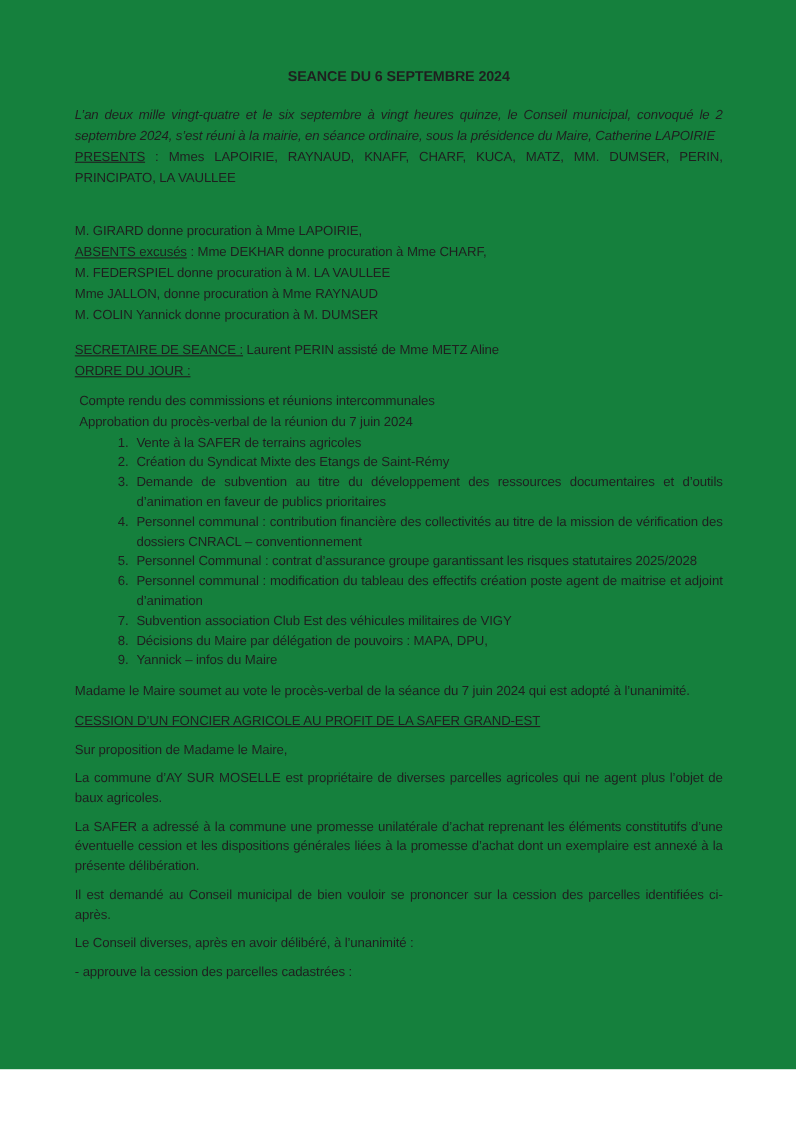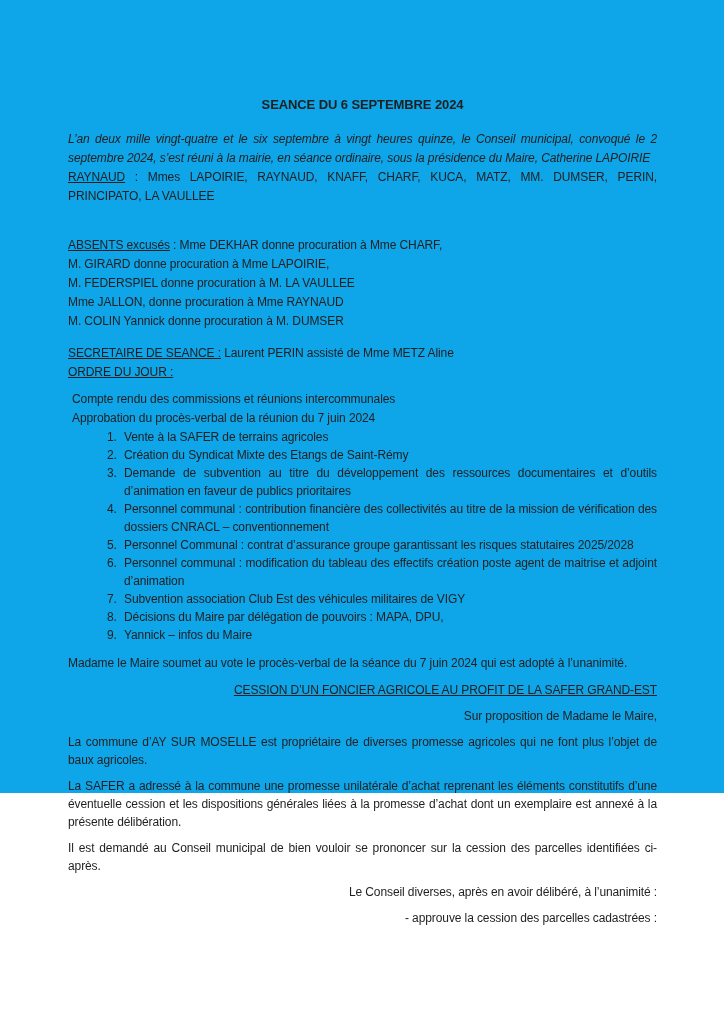--- a/index.html
+++ b/index.html
@@ -13,23 +13,23 @@
     overflow: hidden;
     font-family: "Liberation Sans", "DejaVu Sans", sans-serif;
     color: #1f1f1f;
     font-size: 12px;
     letter-spacing: -0.1px;
     line-height: 19px;
   }
   .page {
     box-sizing: border-box;
     width: 724px;
-    height: 793px;
-    padding: 95px 67px 0 68px;
-    background: #0ea5e9;
+    height: 972px;
+    padding: 60px 67px 0 68px;
+    background: #15803d;
   }
   .doc-title {
     text-align: center;
     font-weight: bold;
     font-size: 13px;
     margin: 0 0 16px 0;
   }
   p { margin: 0; }
   .intro {
     font-style: italic;
@@ -57,37 +57,37 @@
   }
   ol.agenda li {
     text-align: justify;
     padding-left: 4px;
   }
   .vote-par { margin-top: 10px; }
   .cession-heading {
     text-decoration: underline;
     margin-top: 38px;
   }
-  .cession p { margin: 8px 0 0 0; line-height: 18px; text-align: right; }
+  .cession p { margin: 8px 0 0 0; line-height: 18px; }
   .cession p.just { text-align: justify; }
 </style>
 </head>
 <body>
 
 <div class="page">
 
   <p class="doc-title">SEANCE DU 6 SEPTEMBRE 2024</p>
 
   <p class="intro">L’an deux mille vingt-quatre et le six septembre à vingt heures quinze, le Conseil municipal, convoqué le 2 septembre 2024, s’est réuni à la mairie, en séance ordinaire, sous la présidence du Maire, Catherine LAPOIRIE</p>
 
-  <p class="presents"><span class="underlined">RAYNAUD</span><span> : Mmes LAPOIRIE, RAYNAUD, KNAFF, CHARF, KUCA, MATZ, MM. DUMSER, PERIN, PRINCIPATO, LA VAULLEE</span></p>
+  <p class="presents"><span class="underlined">PRESENTS</span><span> : Mmes LAPOIRIE, RAYNAUD, KNAFF, CHARF, KUCA, MATZ, MM. DUMSER, PERIN, PRINCIPATO, LA VAULLEE</span></p>
 
   <div class="absents">
+    <p>M. GIRARD donne procuration à Mme LAPOIRIE,</p>
     <p><span class="underlined">ABSENTS excusés</span><span> : Mme DEKHAR donne procuration à Mme CHARF,</span></p>
-    <p>M. GIRARD donne procuration à Mme LAPOIRIE,</p>
     <p>M. FEDERSPIEL donne procuration à M. LA VAULLEE</p>
     <p>Mme JALLON, donne procuration à Mme RAYNAUD</p>
     <p>M. COLIN Yannick donne procuration à M. DUMSER</p>
   </div>
 
   <p class="secretaire"><span class="underlined">SECRETAIRE DE SEANCE :</span> <span>Laurent PERIN assisté de Mme METZ Aline</span></p>
 
   <p class="ordre-label">ORDRE DU JOUR :</p>
 
   <p class="pre-item">Compte rendu des commissions et réunions intercommunales</p>
@@ -103,20 +103,20 @@
     <li>Subvention association Club Est des véhicules militaires de VIGY</li>
     <li>Décisions du Maire par délégation de pouvoirs : MAPA, DPU,</li>
     <li>Yannick – infos du Maire</li>
   </ol>
 
   <p class="vote-par" style="">Madame le Maire soumet au vote le procès-verbal de la séance du 7 juin 2024 qui est adopté à l’unanimité.</p>
 
   <div class="cession">
     <p class="cession-heading">CESSION D’UN FONCIER AGRICOLE AU PROFIT DE LA SAFER GRAND-EST</p>
     <p>Sur proposition de Madame le Maire,</p>
-    <p class="just">La commune d’AY SUR MOSELLE est propriétaire de diverses promesse agricoles qui ne font plus l’objet de baux agricoles.</p>
+    <p class="just">La commune d’AY SUR MOSELLE est propriétaire de diverses parcelles agricoles qui ne agent plus l’objet de baux agricoles.</p>
     <p class="just">La SAFER a adressé à la commune une promesse unilatérale d’achat reprenant les éléments constitutifs d’une éventuelle cession et les dispositions générales liées à la promesse d’achat dont un exemplaire est annexé à la présente délibération.</p>
     <p class="just">Il est demandé au Conseil municipal de bien vouloir se prononcer sur la cession des parcelles identifiées ci-après.</p>
     <p>Le Conseil diverses, après en avoir délibéré, à l’unanimité :</p>
     <p>- approuve la cession des parcelles cadastrées :</p>
   </div>
 
 </div>
 
 </body></html>

